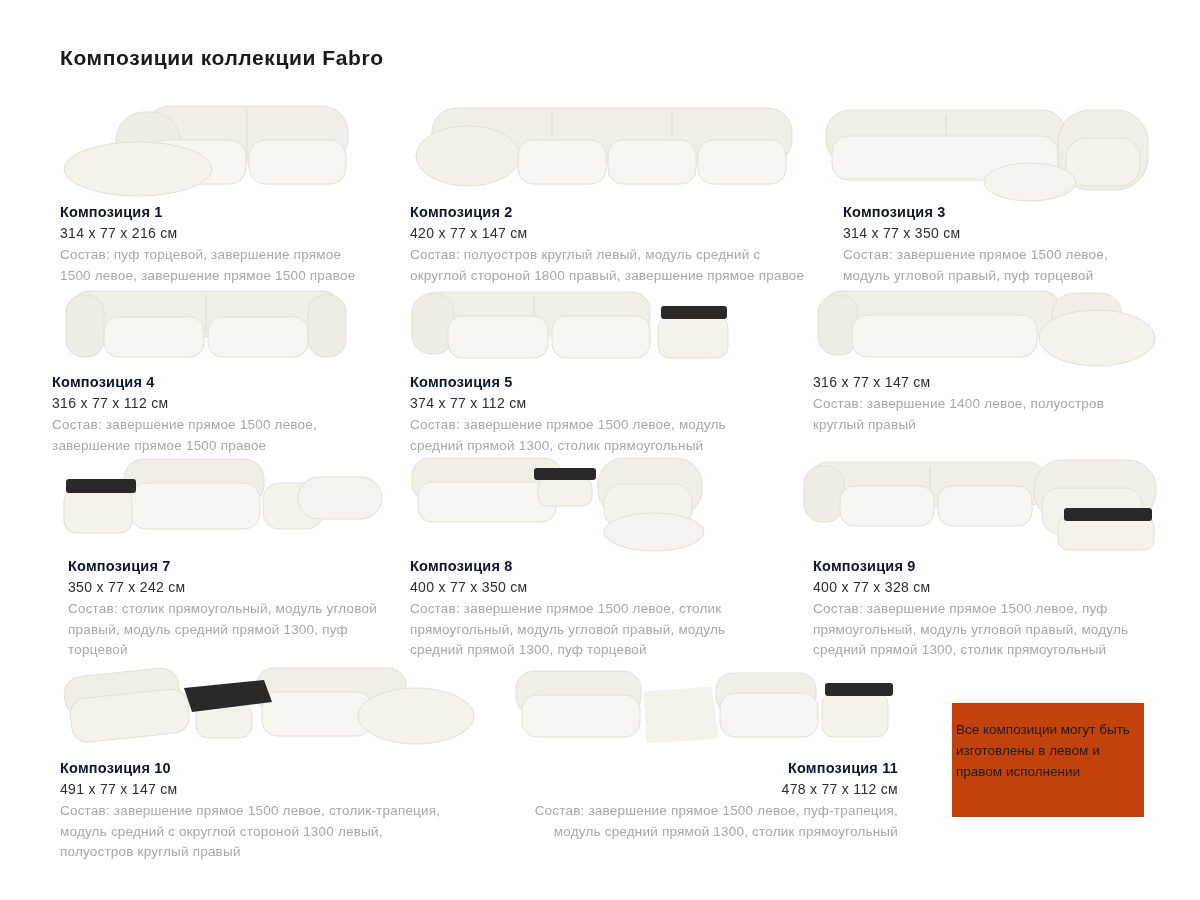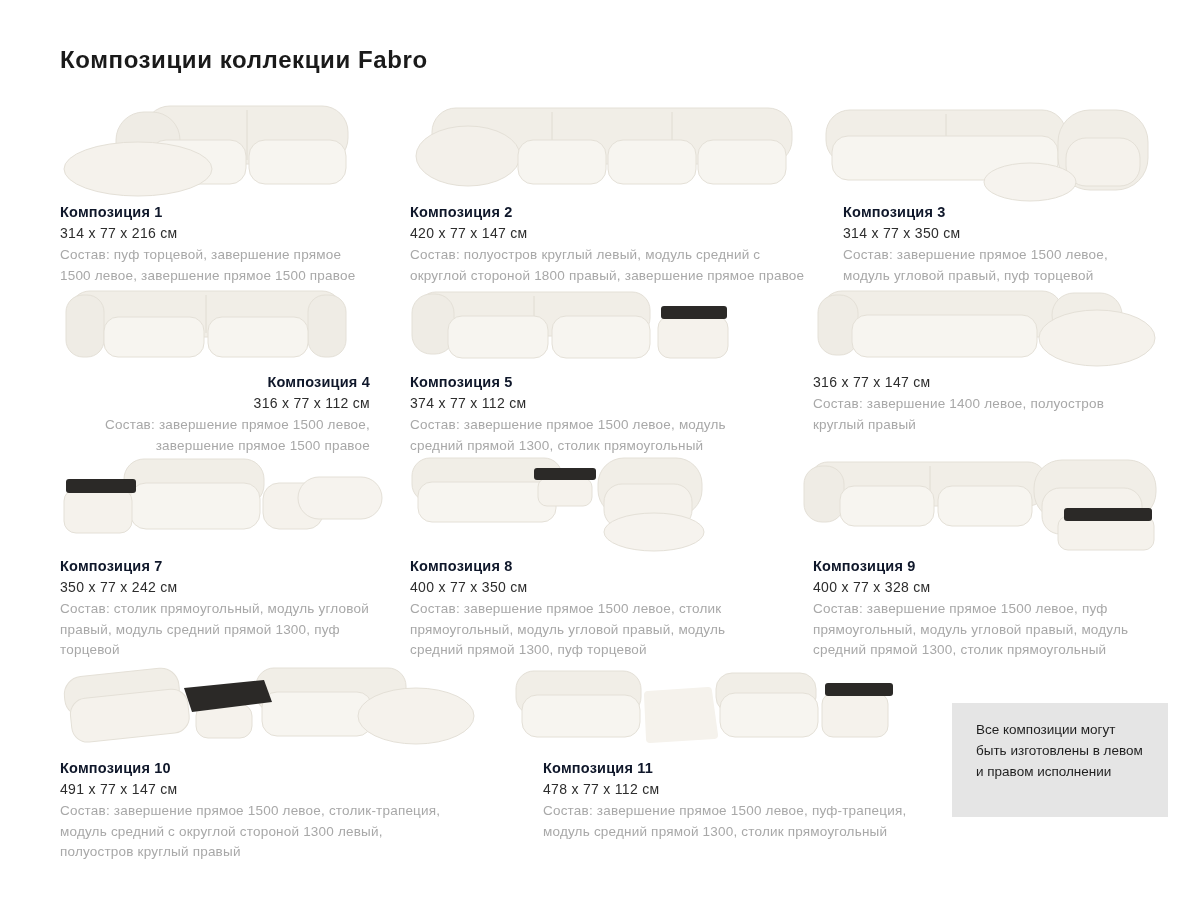--- a/index.html
+++ b/index.html
@@ -12,21 +12,21 @@
     position: relative;
     width: 1200px;
     height: 900px;
     background: #ffffff;
     overflow: hidden;
   }
   .page-title {
     position: absolute;
     left: 60px;
     top: 46px;
-    font-size: 24px;
+    font-size: 21px;
     font-weight: 600;
     letter-spacing: 0.6px;
     color: #1a1a1a;
   }
   .illus {
     position: absolute;
     display: flex;
     align-items: flex-end;
     justify-content: center;
   }
@@ -51,24 +51,24 @@
     font-size: 13.5px;
     font-weight: 400;
     color: #a8a8a8;
     letter-spacing: 0.2px;
     line-height: 1.5;
   }
   .note-box {
     position: absolute;
     left: 952px;
     top: 703px;
-    width: 216px;
+    width: 192px;
     min-height: 114px;
-    background: #e5e5e5;
-    padding: 17px 24px;
+    background: #c2410c;
+    padding: 17px 4px;
   }
   .note-text {
     font-size: 13.5px;
     color: #1f1f1f;
     line-height: 1.55;
     font-weight: 400;
   }
 </style>
 </head>
 <body>
@@ -240,38 +240,38 @@
     <div class="comp-dims">420 x 77 x 147 см</div>
     <div class="comp-desc">Состав: полуостров круглый левый, модуль средний с округлой стороной 1800 правый, завершение прямое правое</div>
   </div>
 
   <div class="info" style="left:843px; top:202px; width:310px;">
     <div class="comp-name">Композиция 3</div>
     <div class="comp-dims">314 x 77 x 350 см</div>
     <div class="comp-desc">Состав: завершение прямое 1500 левое, модуль угловой правый, пуф торцевой</div>
   </div>
 
-  <div class="info" style="left:60px; top:372px; width:310px;text-align:right;">
+  <div class="info" style="left:52px; top:372px; width:310px;">
     <div class="comp-name">Композиция 4</div>
     <div class="comp-dims">316 x 77 x 112 см</div>
     <div class="comp-desc">Состав: завершение прямое 1500 левое, завершение прямое 1500 правое</div>
   </div>
 
   <div class="info" style="left:410px; top:372px; width:340px;">
     <div class="comp-name">Композиция 5</div>
     <div class="comp-dims">374 x 77 x 112 см</div>
     <div class="comp-desc">Состав: завершение прямое 1500 левое, модуль средний прямой 1300, столик прямоугольный</div>
   </div>
 
   <div class="info" style="left:813px; top:372px; width:300px;">
     <div class="comp-dims">316 x 77 x 147 см</div>
     <div class="comp-desc">Состав: завершение  1400 левое, полуостров круглый правый</div>
   </div>
 
-  <div class="info" style="left:60px; top:556px; width:320px;">
+  <div class="info" style="left:68px; top:556px; width:320px;">
     <div class="comp-name">Композиция 7</div>
     <div class="comp-dims">350 x 77 x 242 см</div>
     <div class="comp-desc">Состав: столик прямоугольный, модуль угловой правый, модуль средний прямой 1300, пуф торцевой</div>
   </div>
 
   <div class="info" style="left:410px; top:556px; width:340px;">
     <div class="comp-name">Композиция 8</div>
     <div class="comp-dims">400 x 77 x 350 см</div>
     <div class="comp-desc">Состав: завершение прямое 1500 левое, столик прямоугольный, модуль угловой правый, модуль средний прямой 1300, пуф торцевой</div>
   </div>
@@ -281,21 +281,21 @@
     <div class="comp-dims">400 x 77 x 328 см</div>
     <div class="comp-desc">Состав: завершение прямое 1500 левое, пуф прямоугольный, модуль угловой правый, модуль средний прямой 1300, столик прямоугольный</div>
   </div>
 
   <div class="info" style="left:60px; top:758px; width:400px;">
     <div class="comp-name">Композиция 10</div>
     <div class="comp-dims">491 x 77 x 147 см</div>
     <div class="comp-desc">Состав: завершение прямое 1500 левое, столик-трапеция, модуль средний с округлой стороной 1300 левый, полуостров круглый правый</div>
   </div>
 
-  <div class="info" style="left:543px; top:758px; width:400px;">
+  <div class="info" style="left:498px; top:758px; width:400px;text-align:right;">
     <div class="comp-name">Композиция 11</div>
     <div class="comp-dims">478 x 77 x 112 см</div>
     <div class="comp-desc">Состав: завершение прямое 1500 левое, пуф-трапеция, модуль средний прямой 1300, столик прямоугольный</div>
   </div>
 
   <div class="note-box">
     <div class="note-text">Все композиции могут быть изготовлены в левом и правом исполнении</div>
   </div>
 
 </div>

